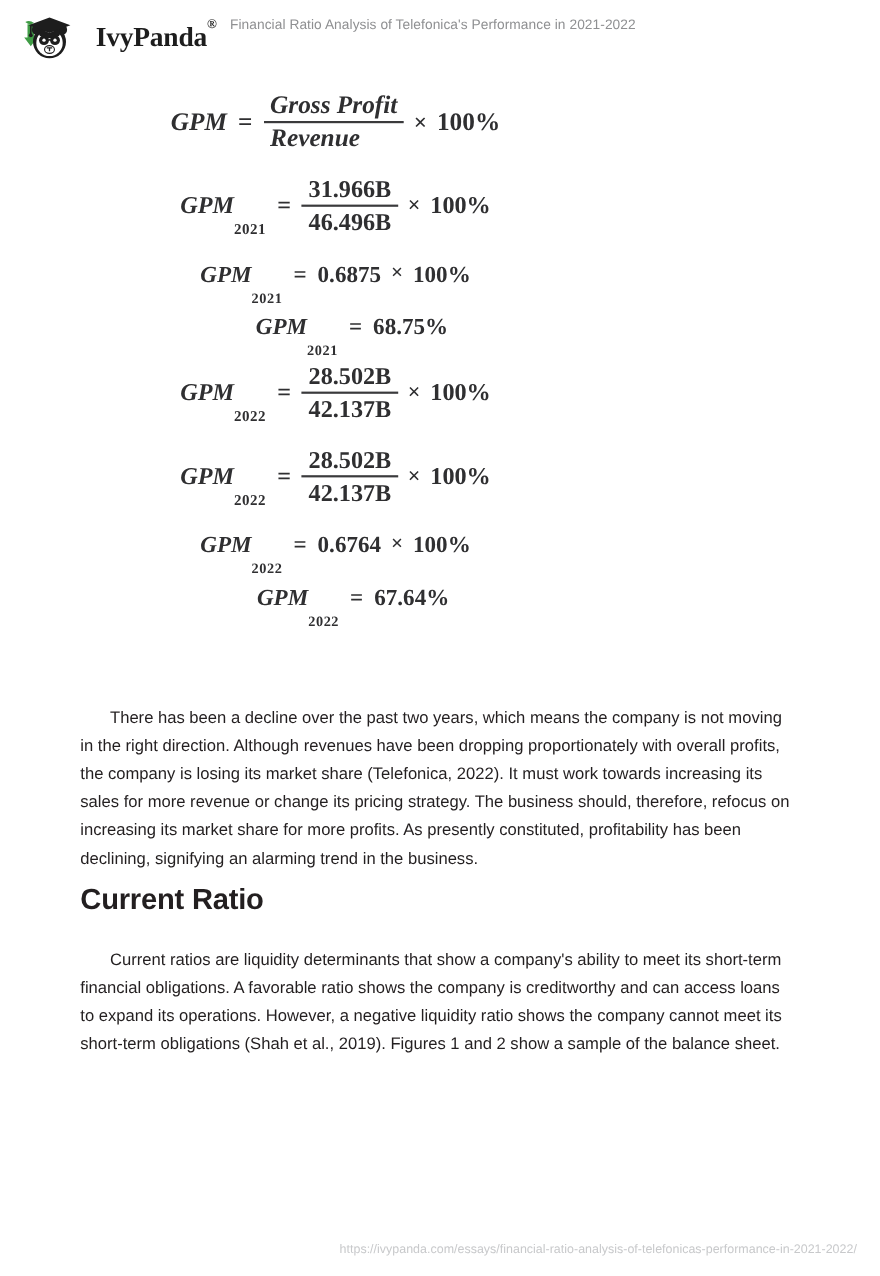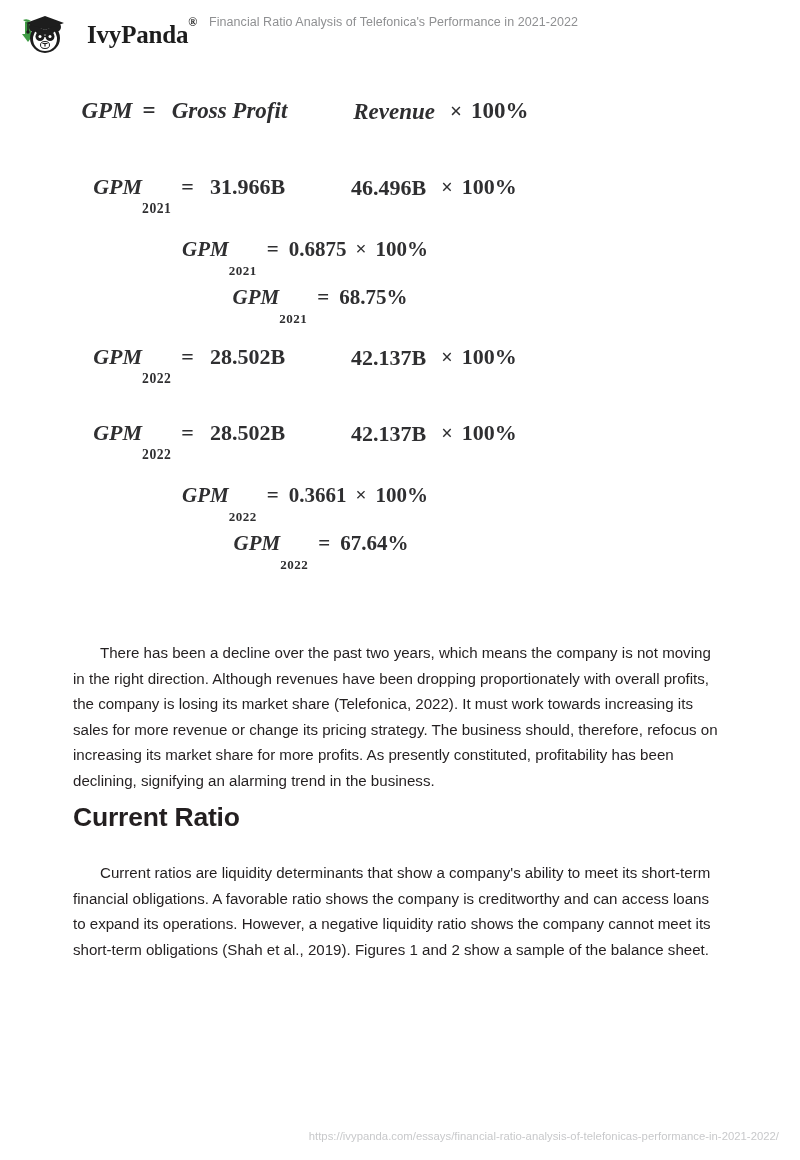--- a/index.html
+++ b/index.html
@@ -54,24 +54,23 @@
   .mi{ font-style:italic; font-weight:bold; }
   .mn{ font-style:normal; font-weight:bold; }
   .sub{
     font-style:normal; font-weight:bold;
     font-size:0.62em; align-self:flex-end;
     position:relative; bottom:-0.12em; letter-spacing:0.5px;margin-top:40px;
   }
   .rel{ margin:0 10px; font-weight:bold; font-style:normal; }
   .mul{ margin:0 9px; font-weight:bold; font-style:normal; font-size:0.92em;}
   .frac{
-    display:inline-flex; flex-direction:row;
+    display:inline-flex; flex-direction:column;
     align-items:flex-start; justify-content:center;
     vertical-align:middle;
-    gap:27px;
   }
   .frac .num{ padding:0 6px 1px; }
   .frac .den{ padding:1px 6px 0; }
   .frac .bar{
     width:100%; height:2px; background:#3a3a3c;
   }
 
   
   #eq1{ top:0px;  font-size:23px; height:66px; position:relative; }
   #eq2{ font-size:22px; height:62px; position:relative; margin-top:12px;}
@@ -222,21 +221,21 @@
     <span class="mul">×</span>
     <span class="rhs mn">100%</span>
   </div>
 
   <div class="eq" id="eq7">
     <span class="lhs">
         <span class="mi">GPM</span>
         <span class="sub">2022</span>
       </span>
     <span class="rel">=</span>
-    <span class="rhs mn">0.3661</span>
+    <span class="rhs mn">0.6764</span>
     <span class="mul">×</span>
     <span class="rhs mn">100%</span>
   </div>
 
   <div class="eq" id="eq8">
     <span class="lhs">
         <span class="mi">GPM</span>
         <span class="sub">2022</span>
       </span>
     <span class="rel">=</span>

